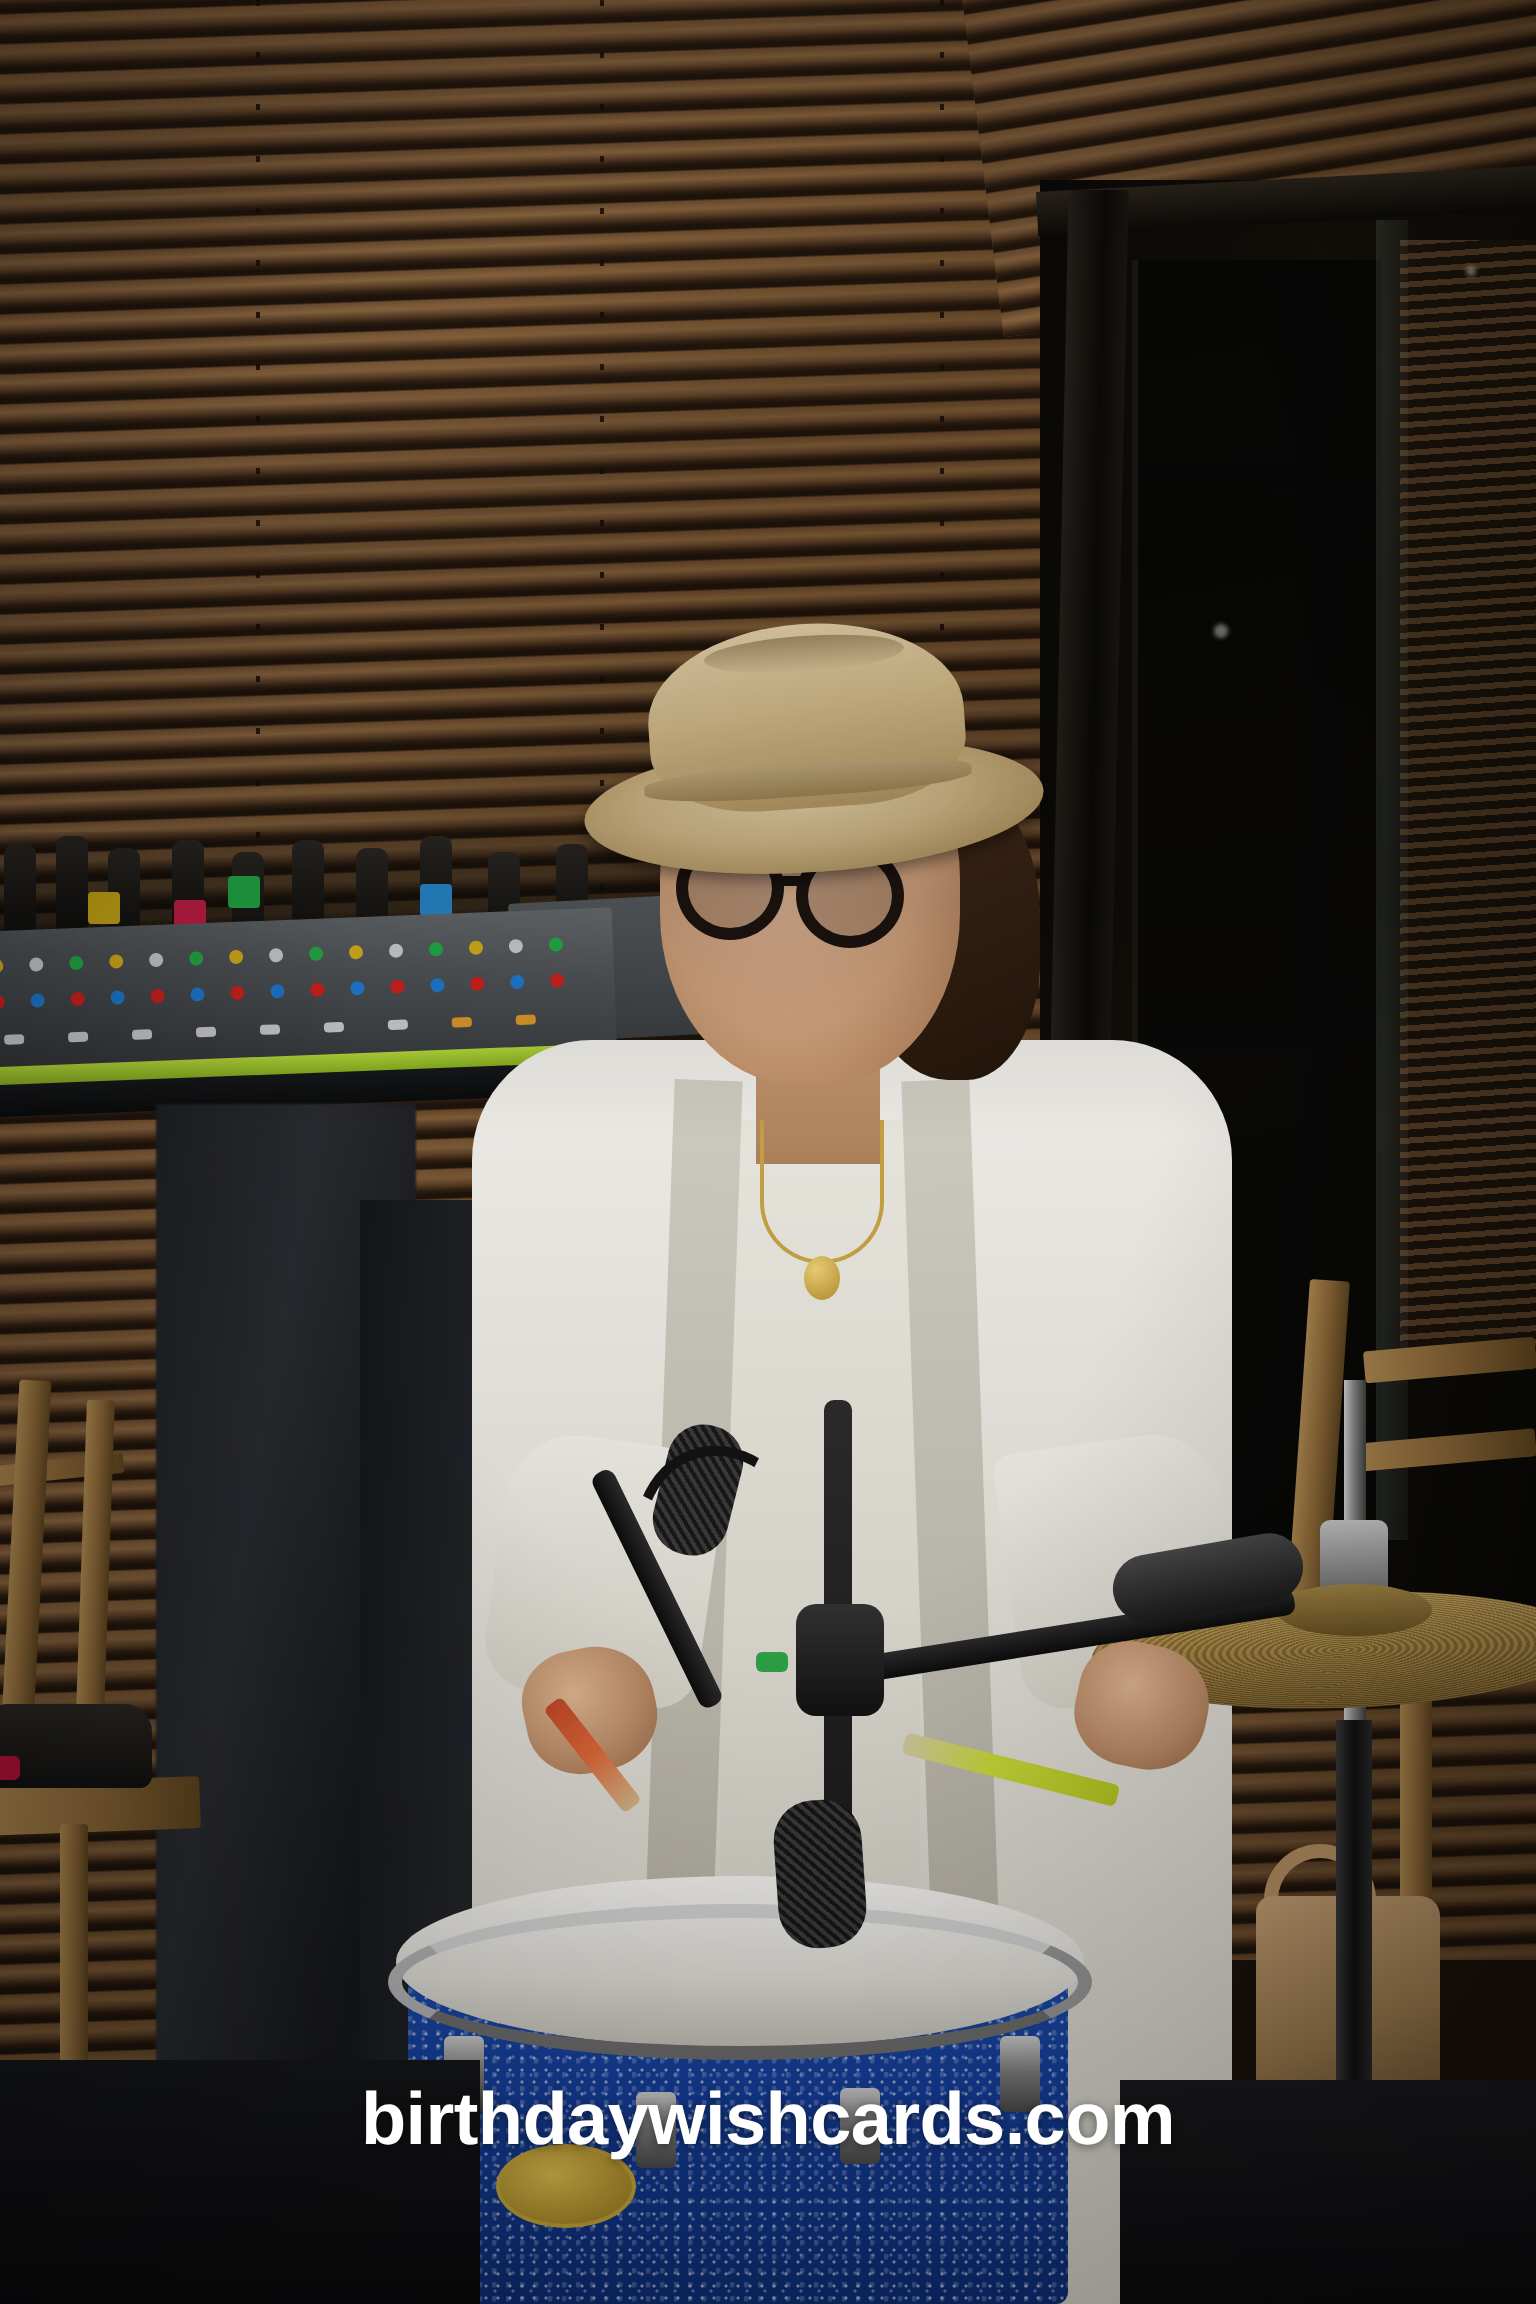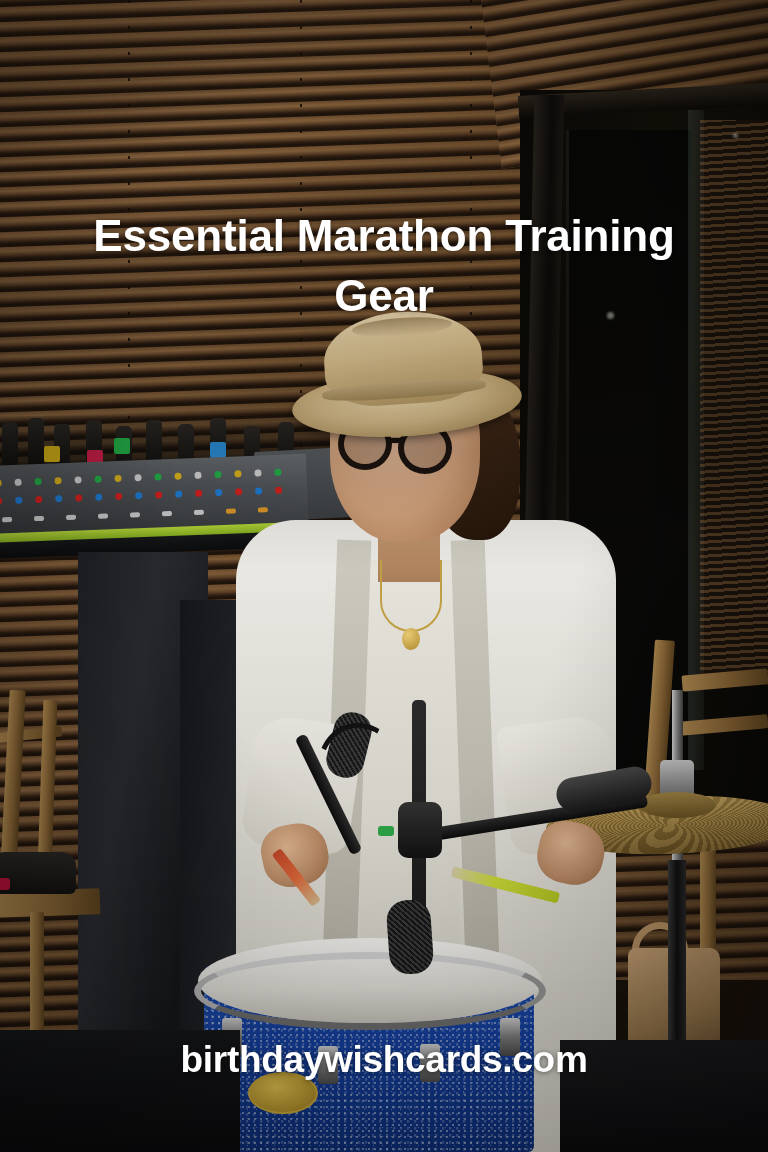--- a/index.html
+++ b/index.html
@@ -565,17 +565,16 @@
     <div id="mic2-head"></div>
 
     <div id="floor-dark"></div>
     <div id="floor-dark-r"></div>
 
     <div id="grade"></div>
     <div id="textscrim"></div>
   </div>
 
   <div id="overlay">
-    <div id="title">Essential Marathon Training Gear</div>
     <div id="footer">birthdaywishcards.com</div>
   </div>
 
 </div>
 
 </body></html>

